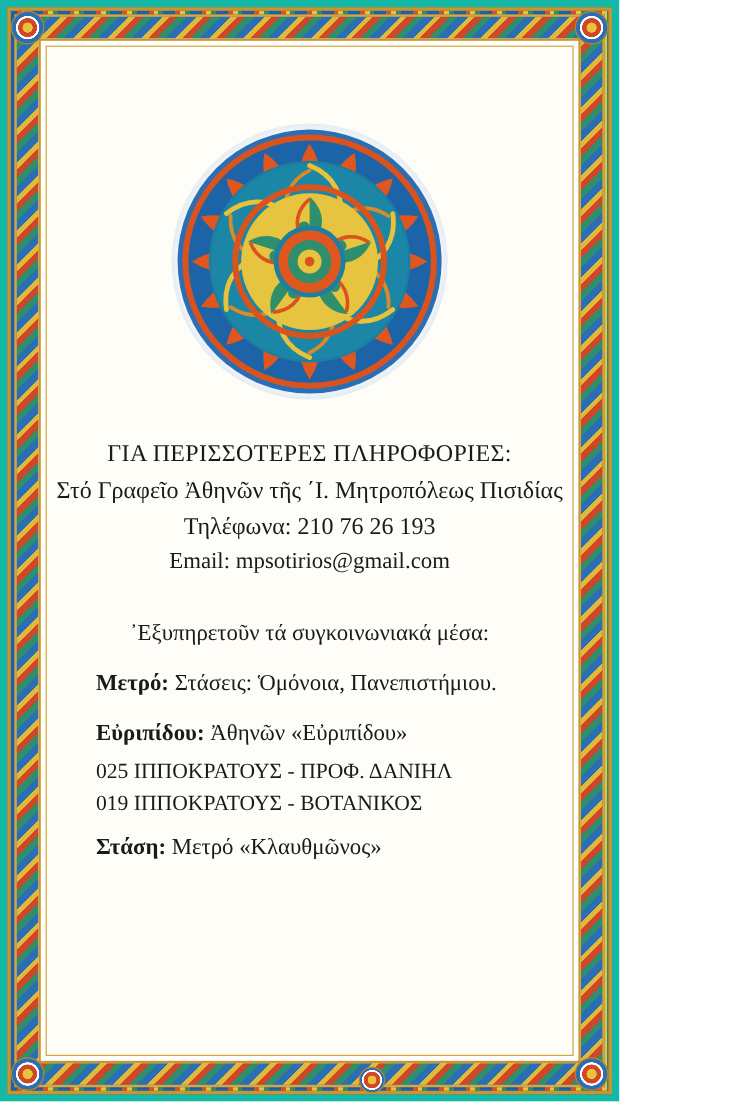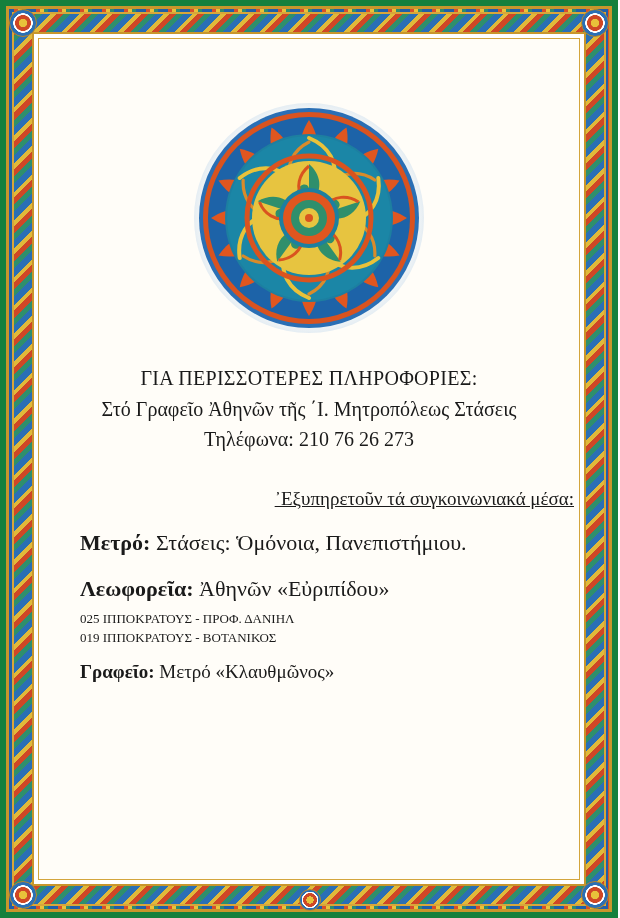--- a/index.html
+++ b/index.html
@@ -10,23 +10,23 @@
   body {
     width: 620px;
     height: 918px;
     font-family: "Liberation Serif", serif;
     overflow: hidden;
   }
 
   
   .page {
     position: relative;
-    width: 618px;
+    width: 516px;
     height: 918px;
-    background: #15803d;
+    background: #14b8a6;
     box-sizing: border-box;
   }
 
   .frame-outer {
     position: absolute;
     left: 6px;
     top: 6px;
     right: 6px;
     bottom: 6px;
     box-sizing: border-box;
@@ -160,38 +160,37 @@
     font-size: 19px;
     margin-top: 2px;
   }
 
   .transport {
     margin-top: 34px;
     width: 100%;
     color: #1a1a1a;
   }
   .transport-head {
-    text-align: right;
+    text-align: center;
     font-size: 19px;
     margin-bottom: 18px;
-    text-decoration: underline;
   }
   .transport-rows {
     padding-left: 36px;
   }
   .t-row {
-    font-size: 22px;
+    font-size: 19px;
     margin-bottom: 6px;
     line-height: 1.35;
   }
   .t-row b {
     font-weight: bold;
   }
   .t-sub {
-    font-size: 13px;
+    font-size: 18px;
     margin-bottom: 2px;
     line-height: 1.38;
   }
   .t-gap { height: 10px; }
   .t-last { margin-top: 12px; font-size: 19px; }
 </style>
 </head>
 <body>
 
 <div class="page">
@@ -277,43 +276,44 @@
         <circle cx="116" cy="116" r="30" fill="#1d7fa0"></circle>
         <circle cx="116" cy="116" r="26" fill="#e0561f"></circle>
         <circle cx="116" cy="116" r="18" fill="#2f8f6c"></circle>
         <circle cx="116" cy="116" r="10" fill="#e7c440"></circle>
         <circle cx="116" cy="116" r="4" fill="#d9531f"></circle>
       </svg>
     </div>
 
     <div class="info-block">
       <div class="info-title">ΓΙΑ ΠΕΡΙΣΣΟΤΕΡΕΣ ΠΛΗΡΟΦΟΡΙΕΣ:</div>
-      <div class="info-line">Στό Γραφεῖο Ἀθηνῶν τῆς ΄Ι. Μητροπόλεως Στάσεις</div>
-      <div class="info-line">Τηλέφωνα: 210 76 26 273</div>
+      <div class="info-line">Στό Γραφεῖο Ἀθηνῶν τῆς ΄Ι. Μητροπόλεως Πισιδίας</div>
+      <div class="info-line">Τηλέφωνα: 210 76 26 193</div>
+      <div class="info-line email">Email: mpsotirios@gmail.com</div>
     </div>
 
     <div class="transport">
       <div class="transport-head">᾿Εξυπηρετοῦν τά συγκοινωνιακά μέσα:</div>
 
       <div class="transport-rows">
         <div class="t-row">
           <b>Μετρό:</b>
           <span>Στάσεις: Ὁμόνοια, Πανεπιστήμιου.</span>
         </div>
 
         <div class="t-gap"></div>
 
         <div class="t-row">
-          <b>Λεωφορεῖα:</b>
+          <b>Εὐριπίδου:</b>
           <span>Ἀθηνῶν «Εὐριπίδου»</span>
         </div>
         <div class="t-sub">025  ΙΠΠΟΚΡΑΤΟΥΣ - ΠΡΟΦ. ΔΑΝΙΗΛ</div>
         <div class="t-sub">019  ΙΠΠΟΚΡΑΤΟΥΣ - ΒΟΤΑΝΙΚΟΣ</div>
 
         <div class="t-row t-last">
-          <b>Γραφεῖο:</b>
+          <b>Στάση:</b>
           <span>Μετρό «Κλαυθμῶνος»</span>
         </div>
       </div>
     </div>
 
   </div>
 </div>
 
 </body></html>

